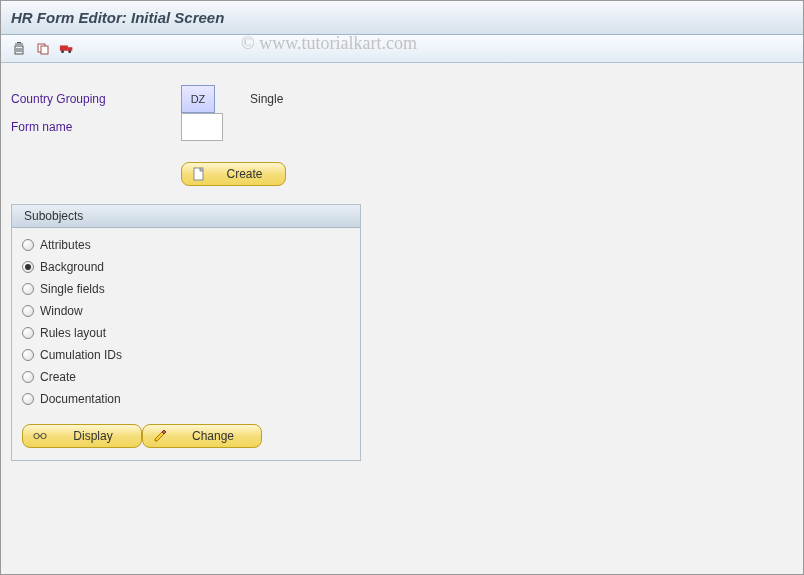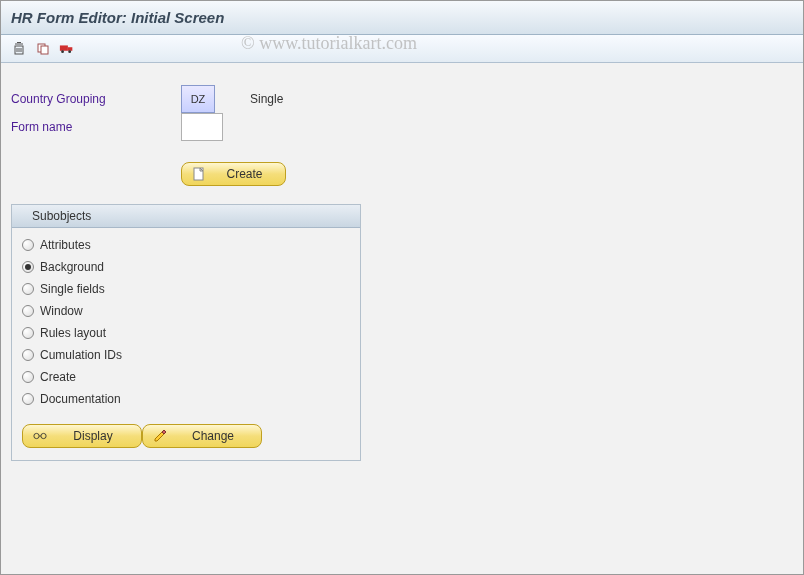--- a/index.html
+++ b/index.html
@@ -119,21 +119,21 @@
   
   .groupbox {
     margin-top: 18px;
     width: 350px;
     border: 1px solid #b3c0cc;
     background: #f2f2f2;
   }
   .group-header {
     background: linear-gradient(to bottom, #e8eef4 0%, #c9d6e2 100%);
     border-bottom: 1px solid #a8b8c8;
-    padding: 4px 20px;
+    padding: 4px 12px;
     font-size: 12px;
     color: #333;
   }
   .group-body {
     padding: 6px 10px 12px 10px;
   }
   .radio-row {
     display: flex;
     align-items: center;
     height: 22px;

